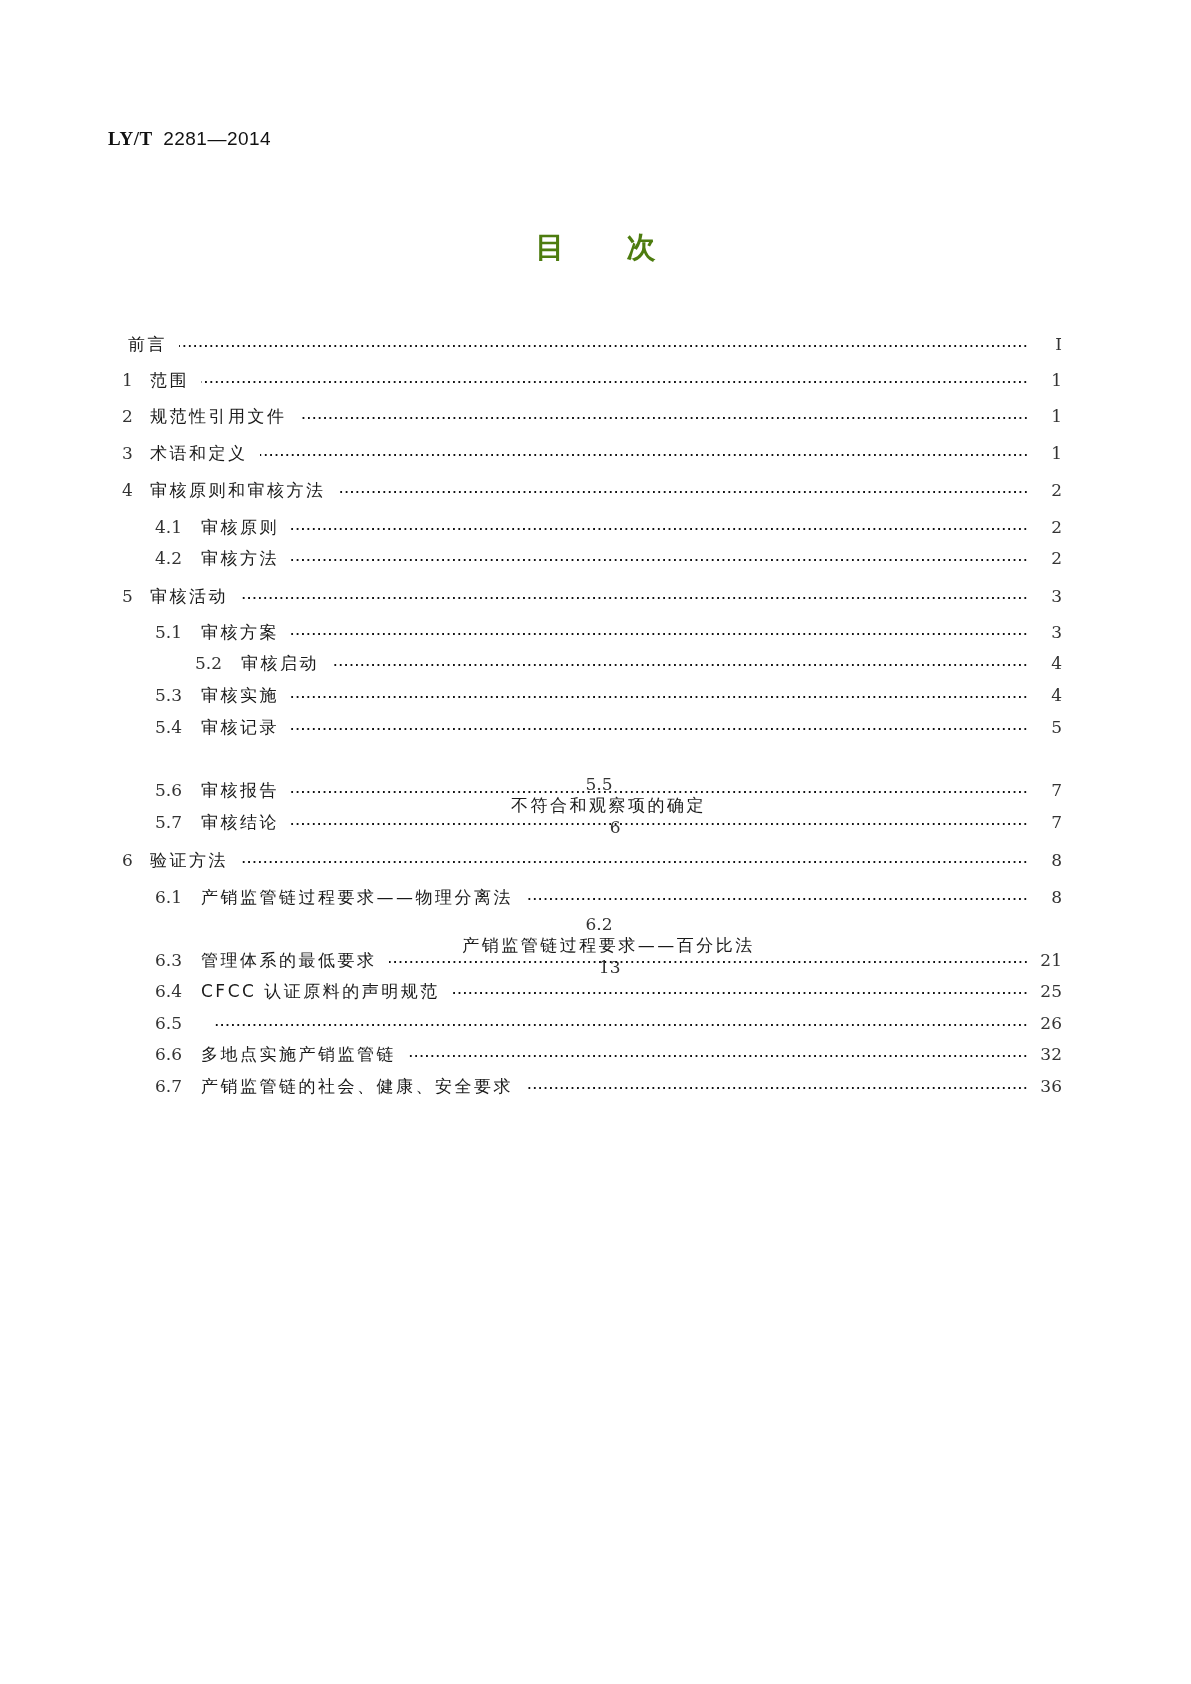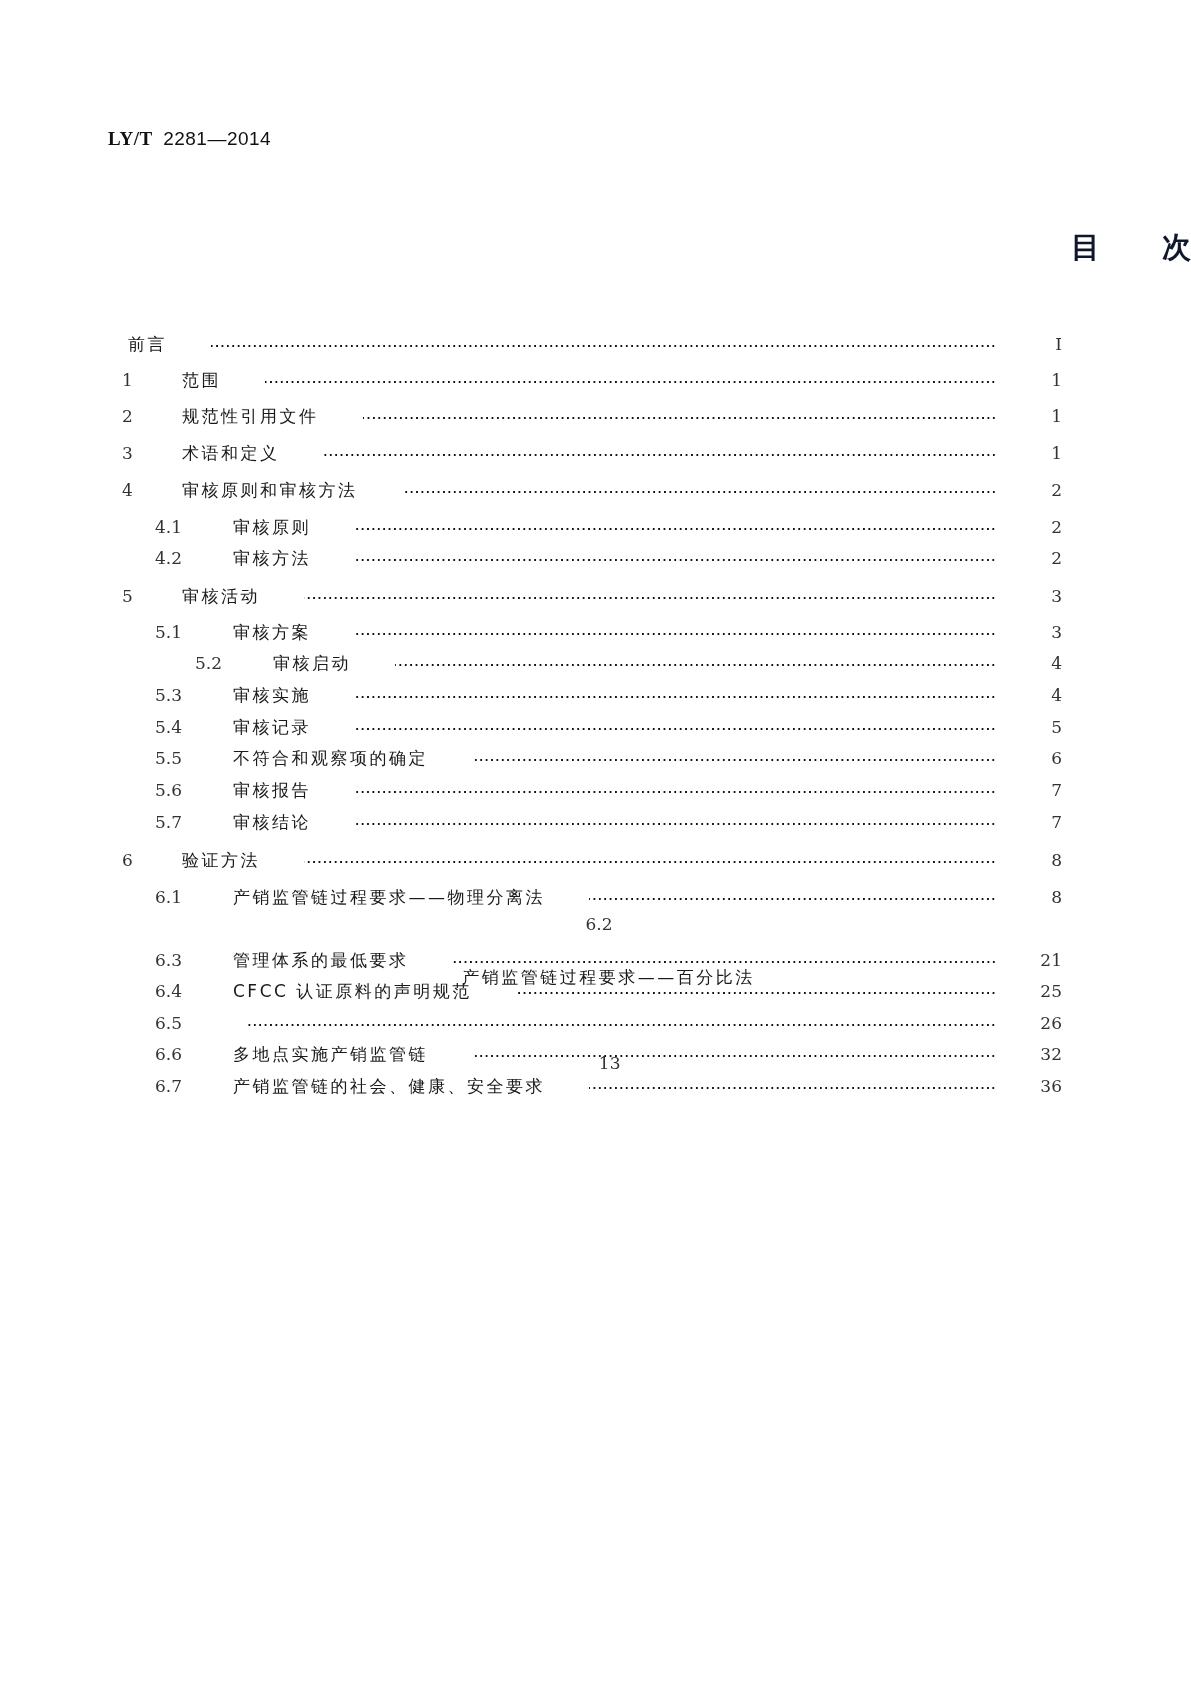--- a/index.html
+++ b/index.html
@@ -30,25 +30,25 @@
   .doc-code .code-number {
     font-family: "Liberation Sans", "DejaVu Sans", sans-serif;
     font-weight: normal;
     margin-left: 4px;
   }
   .toc-title {
     position: absolute;
     left: 0;
     width: 1191px;
     top: 228px;
-    text-align: right;
+    text-align: center;
     font-family: "DejaVu Sans", "Liberation Sans", sans-serif;
     font-weight: bold;
     font-size: 29px;
-    color: #0f172a;
+    color: #4d7c0f;
   }
   .toc-title .t-char {
     display: inline-block;
   }
   .toc-title .t-gap {
     display: inline-block;
     width: 62px;
   }
   .toc-list {
     position: absolute;
@@ -57,21 +57,20 @@
     width: 1191px;
   }
   .toc-row {
     position: absolute;
     height: 28px;
     display: flex;
     align-items: center;
     font-size: 17px;
     white-space: nowrap;
     right: 129px;
-    gap: 32px;
   }
   .toc-row.level-0 { left: 122px; }
   .toc-row.level-1 { left: 155px; }
   .toc-num {
     display: inline-block;
     font-family: "DejaVu Serif", "Liberation Serif", serif;
     color: #333;
   }
   .level-0 .toc-num { width: 28px; }
   .level-1 .toc-num { width: 46px; }
@@ -192,21 +191,21 @@
     <span class="toc-page">4</span>
   </div>
 
   <div class="toc-row level-1" style="top:713px;">
     <span class="toc-num">5.4</span>
     <span class="toc-label">审核记录</span>
     <span class="toc-leader"></span>
     <span class="toc-page">5</span>
   </div>
 
-  <div class="toc-row level-1" style="top:744px;">
+  <div class="toc-row level-1" style="top:774px;flex-direction:column;">
     <span class="toc-num">5.5</span>
     <span class="toc-label">不符合和观察项的确定</span>
     <span class="toc-leader"></span>
     <span class="toc-page">6</span>
   </div>
 
   <div class="toc-row level-1" style="top:776px;">
     <span class="toc-num">5.6</span>
     <span class="toc-label">审核报告</span>
     <span class="toc-leader"></span>

